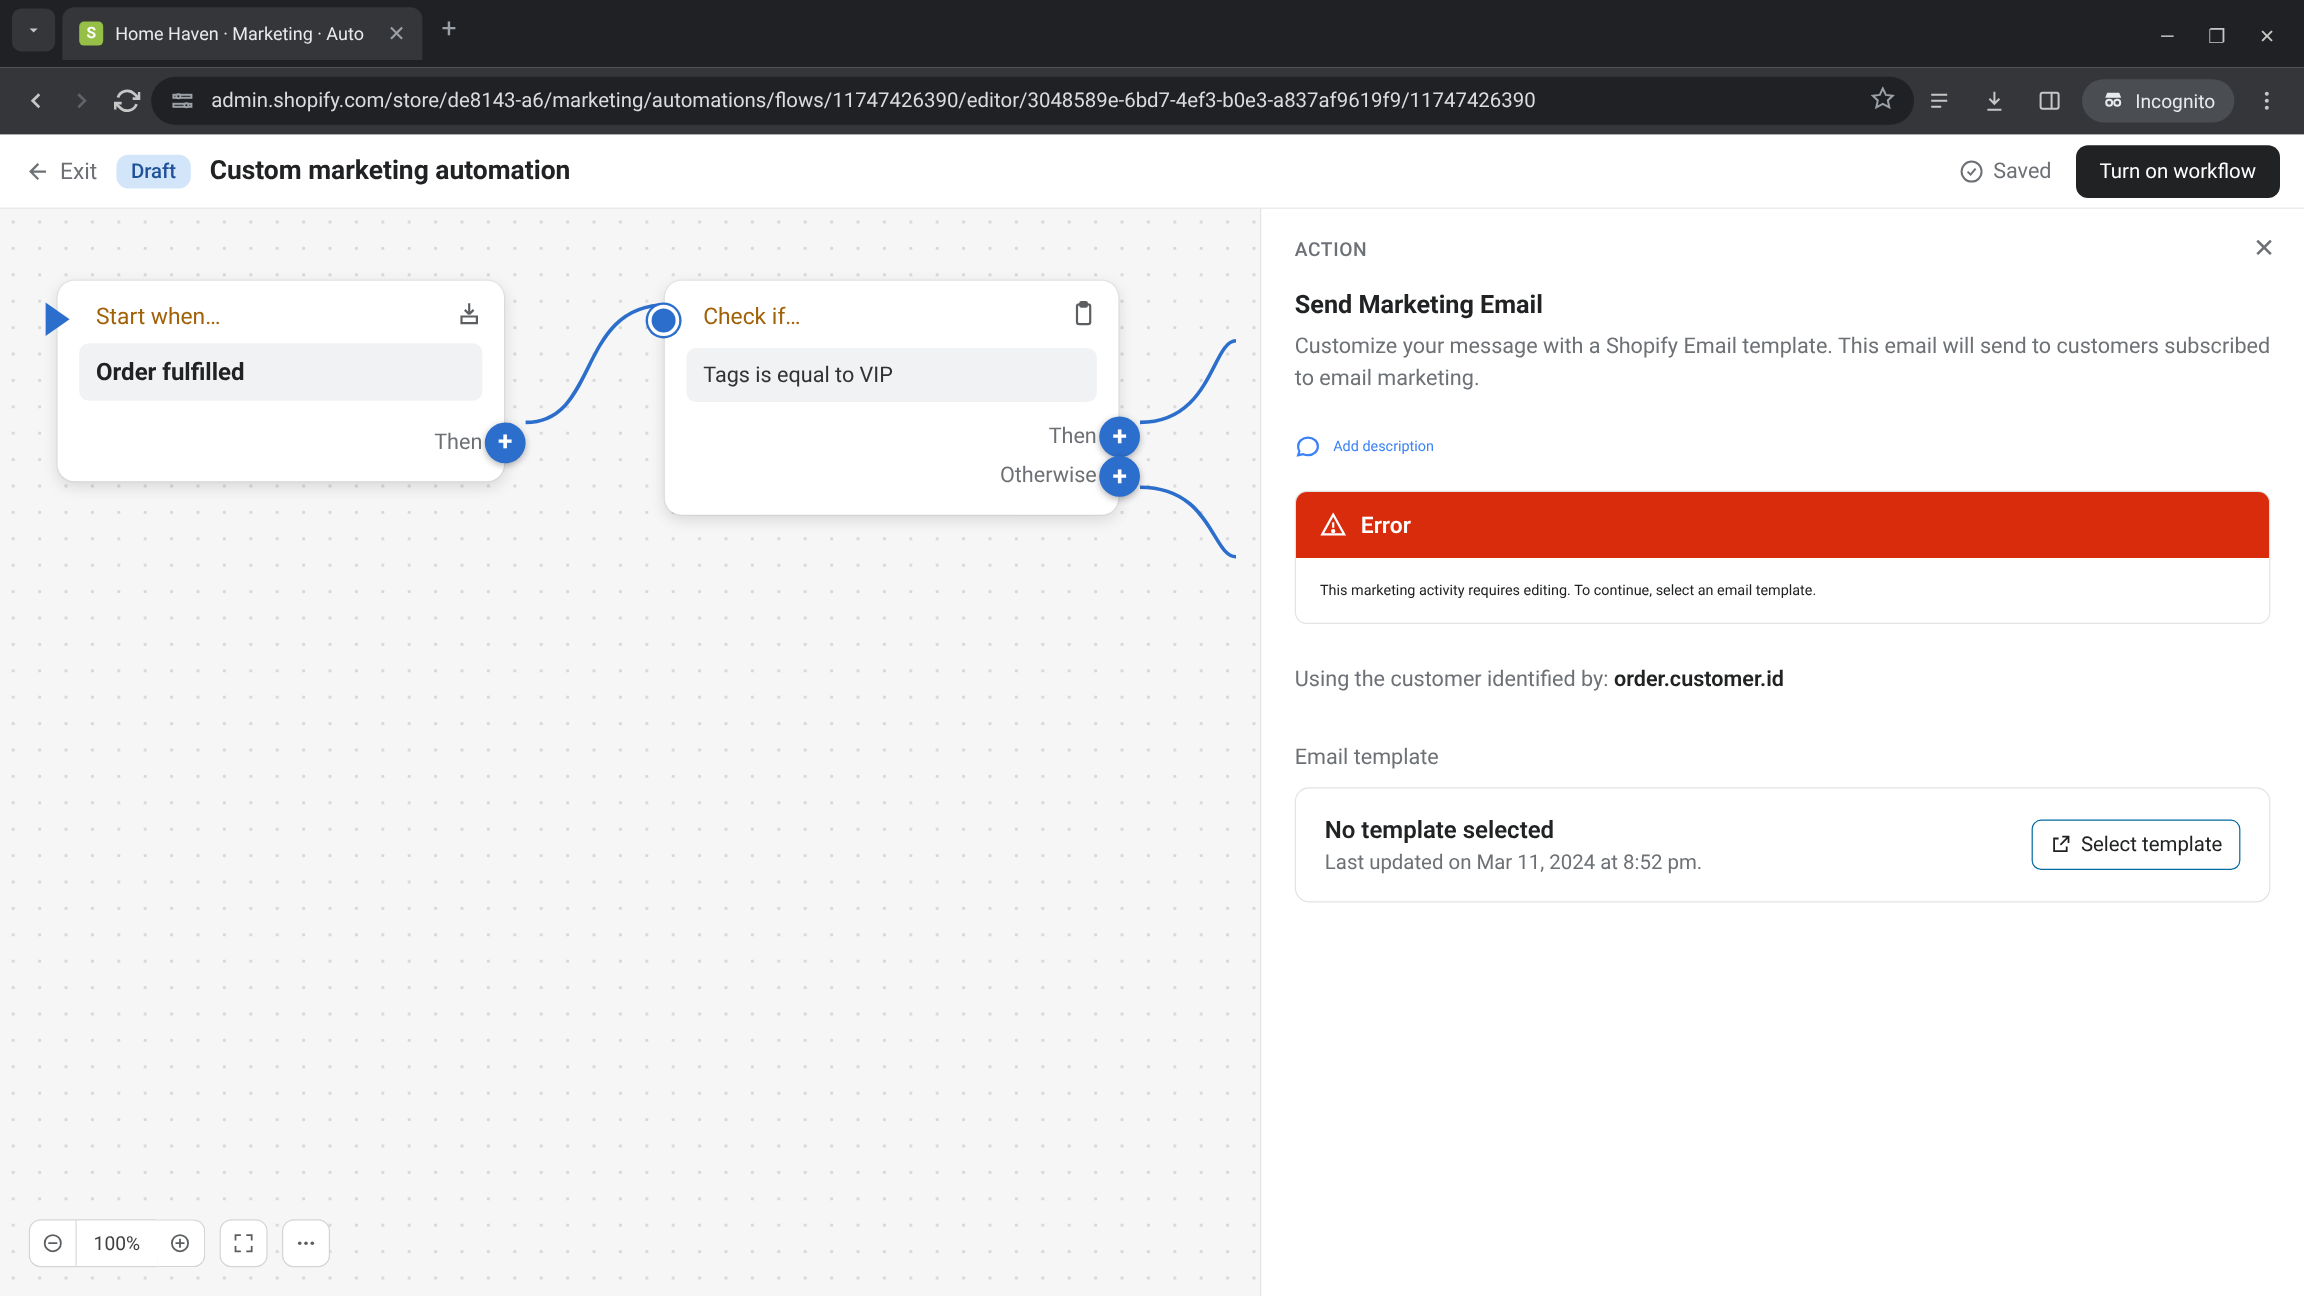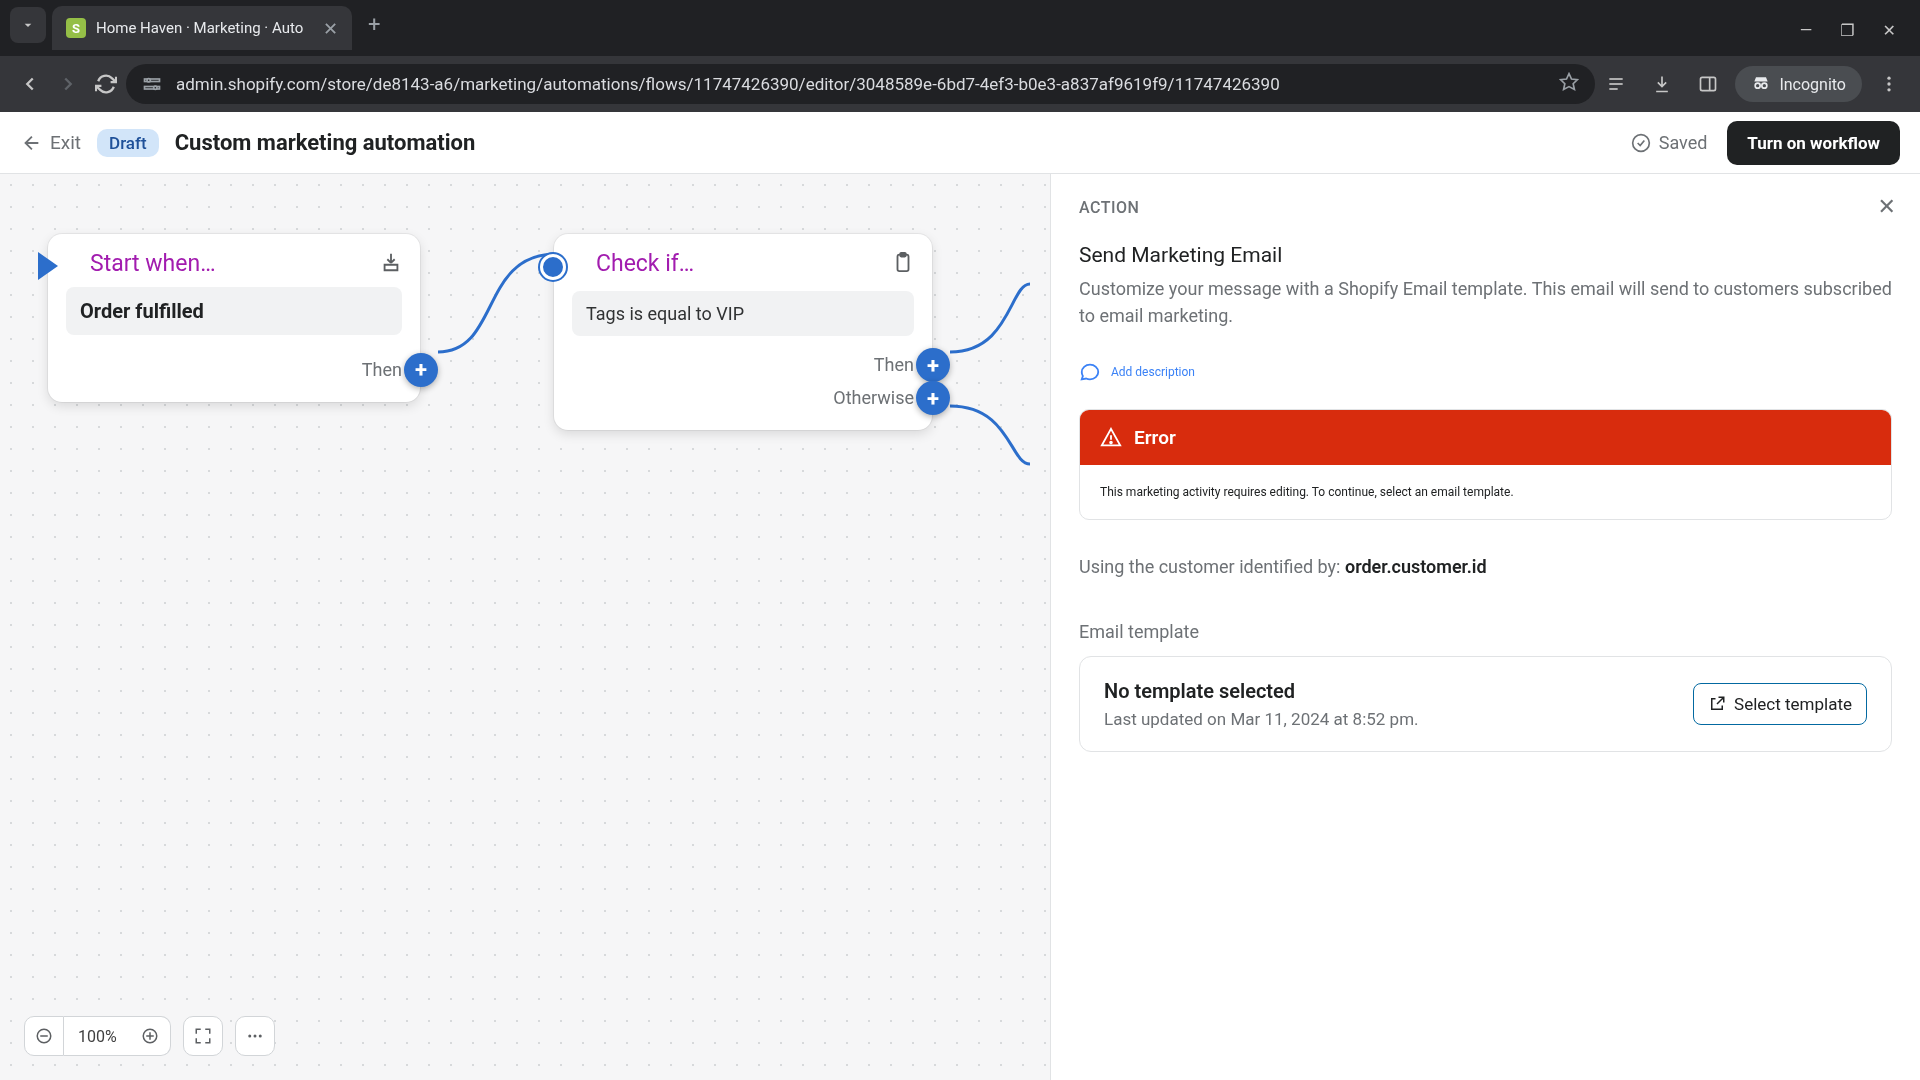--- a/index.html
+++ b/index.html
@@ -33,39 +33,39 @@
 
 
 .app-header { height: 62px; border-bottom: 1px solid #e1e3e5; display: flex; align-items: center; padding: 0 20px; gap: 16px; }
 .exit-link { display: flex; align-items: center; gap: 8px; color: #6d7175; font-size: 19px; cursor: pointer; }
 .exit-link svg { width: 22px; height: 22px; }
 .draft-badge { background: #d2e5f9; color: #1f5199; padding: 4px 12px; border-radius: 10px; font-size: 17px; font-weight: 500; }
 .page-title { font-size: 22px; font-weight: 700; color: #202223; }
 .header-right { margin-left: auto; display: flex; align-items: center; gap: 20px; }
 .saved-status { display: flex; align-items: center; gap: 8px; color: #6d7175; font-size: 18px; }
 .saved-status svg { width: 20px; height: 20px; }
-.turn-on-btn { background: #202223; color: #fff; border: none; padding: 12px 20px; border-radius: 10px; font-size: 17px; font-weight: 700; cursor: pointer; }
+.turn-on-btn { background: #202223; color: #fff; border: none; padding: 12px 20px; border-radius: 10px; font-size: 17px; font-weight: 400; cursor: pointer; }
 
 
 .main { display: flex; height: calc(1080px - 56px - 56px - 62px); }
 .canvas { flex: 1; background: #f6f6f7; background-image: radial-gradient(#d7d9db 1.5px, transparent 1.5px); background-size: 22px 22px; position: relative; overflow: hidden; }
 .canvas-toolbar { position: absolute; bottom: 24px; left: 24px; display: flex; align-items: center; gap: 0; }
 .ct-btn { width: 40px; height: 40px; background: #fff; border: 1px solid #d2d5d8; display: flex; align-items: center; justify-content: center; cursor: pointer; color: #5c5f62; }
 .ct-btn:first-child { border-radius: 10px 0 0 10px; }
 .ct-zoom { height: 40px; background: #fff; border-top: 1px solid #d2d5d8; border-bottom: 1px solid #d2d5d8; display: flex; align-items: center; padding: 0 14px; font-size: 16px; color: #404040; }
 .ct-btn.mid { border-radius: 0; border-left: none; }
 .ct-group2 { margin-left: 12px; display: flex; }
 .ct-group2 .ct-btn { border-radius: 10px; }
 .ct-group2 .ct-btn + .ct-btn { margin-left: 12px; }
 
 
 .node { position: absolute; background: #fff; border-radius: 14px; box-shadow: 0 4px 12px rgba(0,0,0,.12), 0 0 0 1px rgba(0,0,0,.05); }
 .node-start { left: 48px; top: 60px; width: 372px; }
 .node-header { display: flex; align-items: center; padding: 16px 18px 10px 12px; }
-.node-title { font-size: 23px; color: #a21caf; margin-left: 30px; }
+.node-title { font-size: 19px; color: #a16207; margin-left: 20px; }
 .node-header-right { margin-left: auto; color: #5c5f62; }
 .node-body { padding: 0 18px 18px 18px; }
 .node-condition { background: #f1f2f3; padding: 12px 14px; border-radius: 8px; font-size: 20px; font-weight: 700; color: #202223; }
 .node-condition.light { font-weight: 400; font-size: 18px; color: #303233; }
 .node-footer { display: flex; justify-content: flex-end; padding: 0 18px 22px 18px; color: #6d7175; font-size: 18px; align-items: center; gap: 10px; position: relative; }
 .node-start .node-footer { padding-top: 6px; }
 .plus-out { position: absolute; right: -18px; width: 34px; height: 34px; background: #2c6ecb; border-radius: 50%; display: flex; align-items: center; justify-content: center; color: #fff; font-size: 22px; font-weight: bold; box-shadow: 0 2px 6px rgba(0,0,0,.3); }
 
 .node-check { left: 554px; top: 60px; width: 378px; padding-bottom: 10px; }
 .node-check .node-footer { padding-bottom: 12px; }
@@ -75,21 +75,21 @@
 
 .play-marker { position: absolute; left: -10px; top: 18px; width: 0; height: 0; border-left: 20px solid #2c6ecb; border-top: 14px solid transparent; border-bottom: 14px solid transparent; }
 
 
 .connectors { position: absolute; top: 0; left: 0; width: 100%; height: 100%; pointer-events: none; }
 
 
 .sidebar { width: 870px; border-left: 1px solid #e1e3e5; background: #fff; padding: 24px 28px; overflow-y: auto; position: relative; height: 100%; }
 .sidebar-close { position: absolute; top: 20px; right: 24px; color: #6d7175; font-size: 22px; cursor: pointer; }
 .sidebar-label { text-transform: uppercase; font-size: 16px; color: #6d7175; letter-spacing: .5px; font-weight: 500; }
-.sidebar-title { font-size: 21px; font-weight: 400; color: #202223; margin-top: 26px; }
+.sidebar-title { font-size: 21px; font-weight: 700; color: #202223; margin-top: 26px; }
 .sidebar-desc { font-size: 18px; color: #6d7175; margin-top: 8px; line-height: 1.5; }
 .add-desc { display: flex; align-items: center; gap: 10px; color: #3b82f6; font-size: 12px; margin-top: 32px; cursor: pointer; }
 .add-desc svg { width: 22px; height: 22px; }
 
 .error-box { margin-top: 26px; border: 1px solid #e1e3e5; border-radius: 10px; overflow: hidden; }
 .error-header { background: #d82c0d; color: #fff; padding: 16px 20px; display: flex; align-items: center; gap: 12px; font-size: 19px; font-weight: 600; }
 .error-header svg { width: 22px; height: 22px; }
 .error-body { padding: 20px; font-size: 12px; color: #202223; }
 
 .identifier-text { margin-top: 36px; font-size: 18px; color: #6d7175; }

